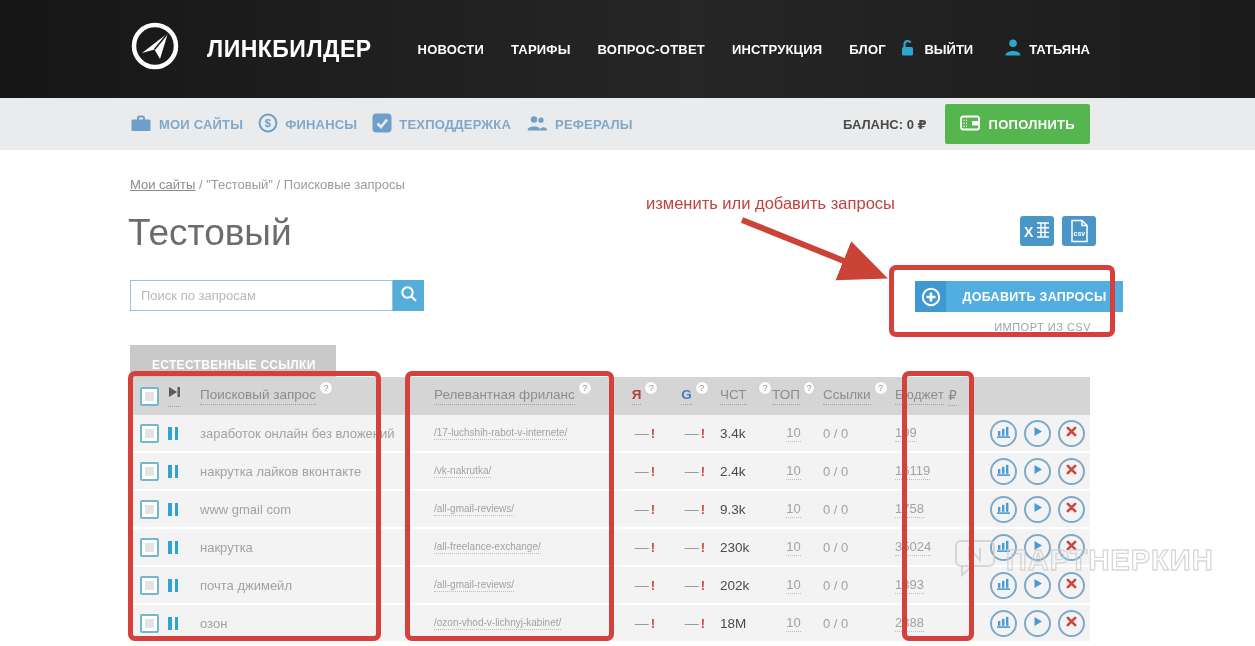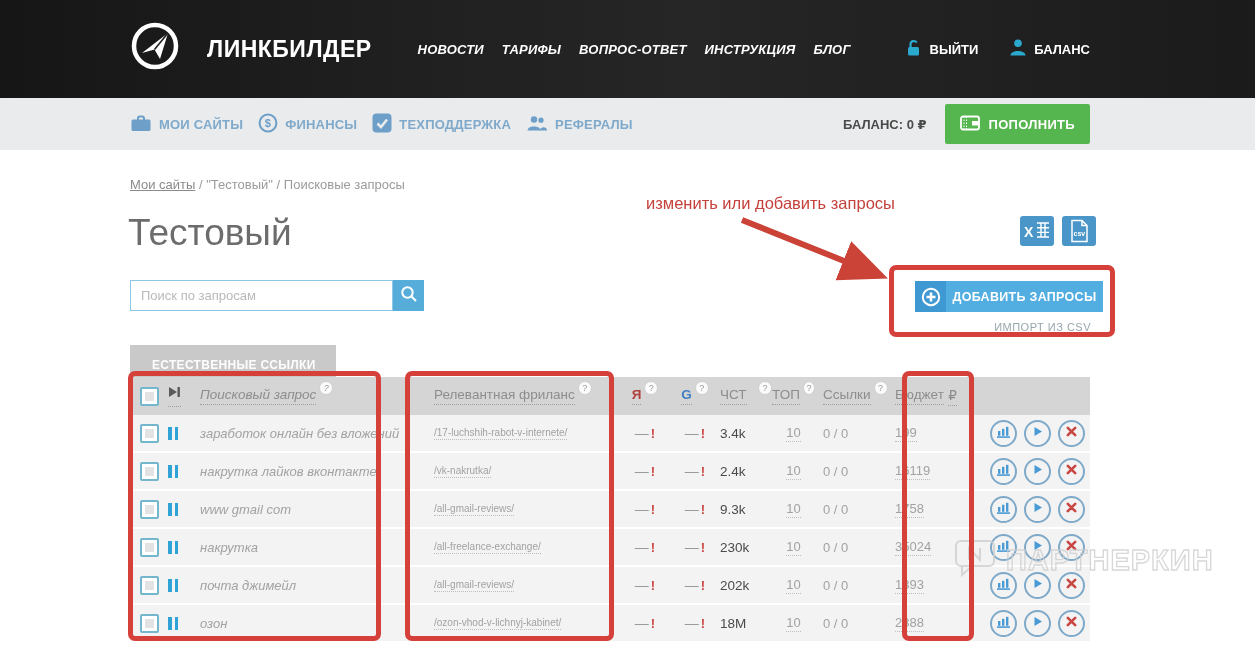--- a/index.html
+++ b/index.html
@@ -4,21 +4,21 @@
 <style>
   * { margin:0; padding:0; box-sizing:border-box; }
   body { font-family:"Liberation Sans","DejaVu Sans",sans-serif; background:#fff; }
   .canvas { position:relative; width:1255px; height:646px; background:#fff; overflow:hidden; }
 
   
   .topbar { position:absolute; top:0; left:0; width:1255px; height:98px;
     background:linear-gradient(90deg,#161616 0%,#1f1f1f 30%,#262626 55%,#1b1b1b 100%);
     display:flex; align-items:center; padding:0 165px 0 130px; }
   .brand { display:flex; align-items:center; gap:27px; color:#fff; font-size:23px; font-weight:bold; letter-spacing:.5px; cursor:pointer; }
-  .topnav { margin-left:46px; display:flex; gap:18px;font-style:italic; }
+  .topnav { margin-left:46px; display:flex; gap:27px; }
   .topnav a { color:#fff; font-size:13px; font-weight:bold; text-decoration:none; letter-spacing:.2px; }
   .top-right { margin-left:auto; display:flex; align-items:center; gap:32px; }
   .top-right .tr-item { display:flex; align-items:center; gap:8px; color:#fff; font-size:13px; font-weight:bold; text-decoration:none; }
 
   
   .subbar { position:absolute; top:98px; left:0; width:1255px; height:52px; background:#e9ebec;
     display:flex; align-items:center; padding:0 165px 0 130px; }
   .subnav { display:flex; gap:15px; }
   .subnav a { display:flex; align-items:center; gap:7px; color:#7fa9cb; font-size:13px; font-weight:bold; text-decoration:none; letter-spacing:.2px; }
   .balance-wrap { margin-left:auto; display:flex; align-items:center; gap:18px; }
@@ -44,38 +44,38 @@
   .export-icons { position:absolute; left:1020px; top:216px; display:flex; gap:8px; }
   .export-icons .exp { cursor:pointer; }
 
   
   .searchbox { position:absolute; left:130px; top:280px; display:flex; }
   .searchbox input { width:263px; height:31px; border:1px solid #8ec7e6; padding:0 10px; font-family:inherit; font-size:13px; color:#555; outline:none; }
   .searchbox input::placeholder { color:#b9b9b9; }
   .search-btn { width:31px; height:31px; background:#57add9; border:none; display:flex; align-items:center; justify-content:center; cursor:pointer; }
 
   
-  .add-btn { position:absolute; left:915px; top:281px; width:188px; height:31px; display:flex; border:none; padding:0; background:#52ade0; cursor:pointer; }
+  .add-btn { position:absolute; left:915px; top:281px; width:208px; height:31px; display:flex; border:none; padding:0; background:#52ade0; cursor:pointer; }
   .add-btn .plus-sq { width:31px; height:31px; background:#3e98d2; display:flex; align-items:center; justify-content:center; flex:none; }
   .add-btn .add-label { flex:1; display:flex; align-items:center; justify-content:center; color:#fff; font-size:12.5px; font-weight:bold; letter-spacing:.3px; }
   .import-csv { position:absolute; left:915px; top:317px; width:176px; text-align:right; text-decoration:none; }
   .import-csv span { font-size:11px; color:#98a6ad; letter-spacing:.5px; border-bottom:1px dotted #b5b5b5; padding-bottom:1px; }
 
   
   .tab { position:absolute; left:130px; top:345px; height:32px; background:#c9c9c9; color:#fdfdfd;
     font-size:12px; font-weight:bold; letter-spacing:.3px; display:flex; align-items:center; padding:8px 20px 0 22px; white-space:nowrap; cursor:pointer; }
 
   
   .table { position:absolute; left:130px; top:377px; width:960px; }
   .thead { display:flex; height:38px; background:#d5d5d5; align-items:center; }
   .trow { display:flex; height:38px; background:#f3f3f3; border-bottom:2px solid #fff; align-items:center; }
   .cell { display:flex; align-items:center; height:100%; }
   .col-cb { width:38px; justify-content:center; }
   .col-pause { width:26px; }
-  .col-query { width:226px; padding-left:6px;font-style:italic; }
+  .col-query { width:226px; padding-left:6px; }
   .col-page { width:200px; padding-left:14px; }
   .col-ya, .col-g { width:50px; justify-content:center; }
   .col-chst { width:52px; justify-content:space-between; }
   .col-top { width:43px; justify-content:center; }
   .col-links { width:80px; padding-left:8px; }
   .col-budget { width:85px; justify-content:flex-start; }
   .col-actions { width:110px; padding-left:10px; gap:7px; }
 
   .th-label { color:#8d8d8d; font-size:13.5px; border-bottom:1px dotted #9e9e9e; padding-bottom:2px; white-space:nowrap; }
   .th-ya { color:#b0413e; font-weight:bold; font-size:13.5px; border-bottom:1px dotted #9e9e9e; padding-bottom:2px; }
@@ -137,21 +137,21 @@
         </span>
         <span>ВЫЙТИ</span>
       </a>
       <a href="#" class="tr-item">
         <span>
           <svg width="16" height="17" viewBox="0 0 16 17">
             <circle cx="8" cy="4.2" r="3.8" fill="#2ba8ce"></circle>
             <path d="M0.5 16.5 C0.5 10.5 15.5 10.5 15.5 16.5 Z" fill="#2ba8ce"></path>
           </svg>
         </span>
-        <span>БАЛАНС</span>
+        <span>ТАТЬЯНА</span>
       </a>
     </div>
   </header>
 
   <div class="subbar">
     <div class="subnav">
       <a href="#">
         <span>
           <svg width="22" height="18" viewBox="0 0 22 18">
             <path d="M8 6 V4.3 A1.8 1.8 0 0 1 9.8 2.5 h2.4 A1.8 1.8 0 0 1 14 4.3 V6" fill="none" stroke="#6d9fc9" stroke-width="2"></path>

